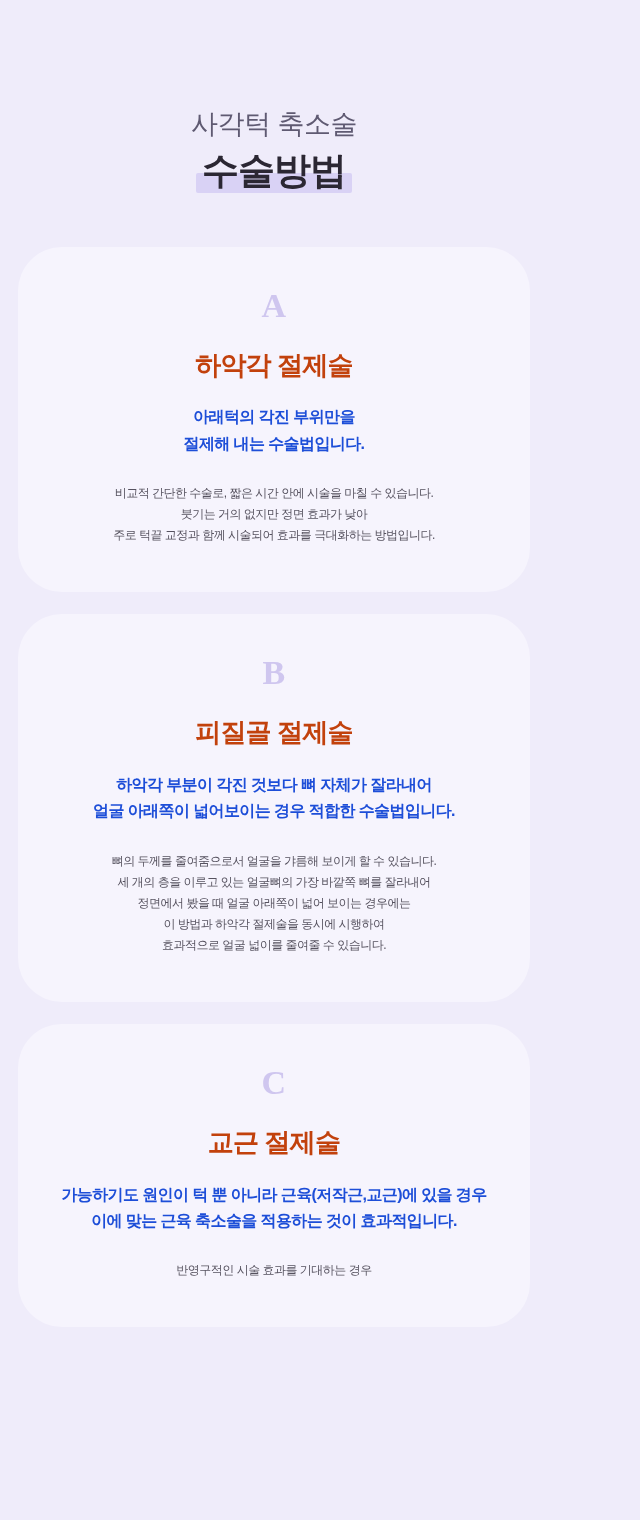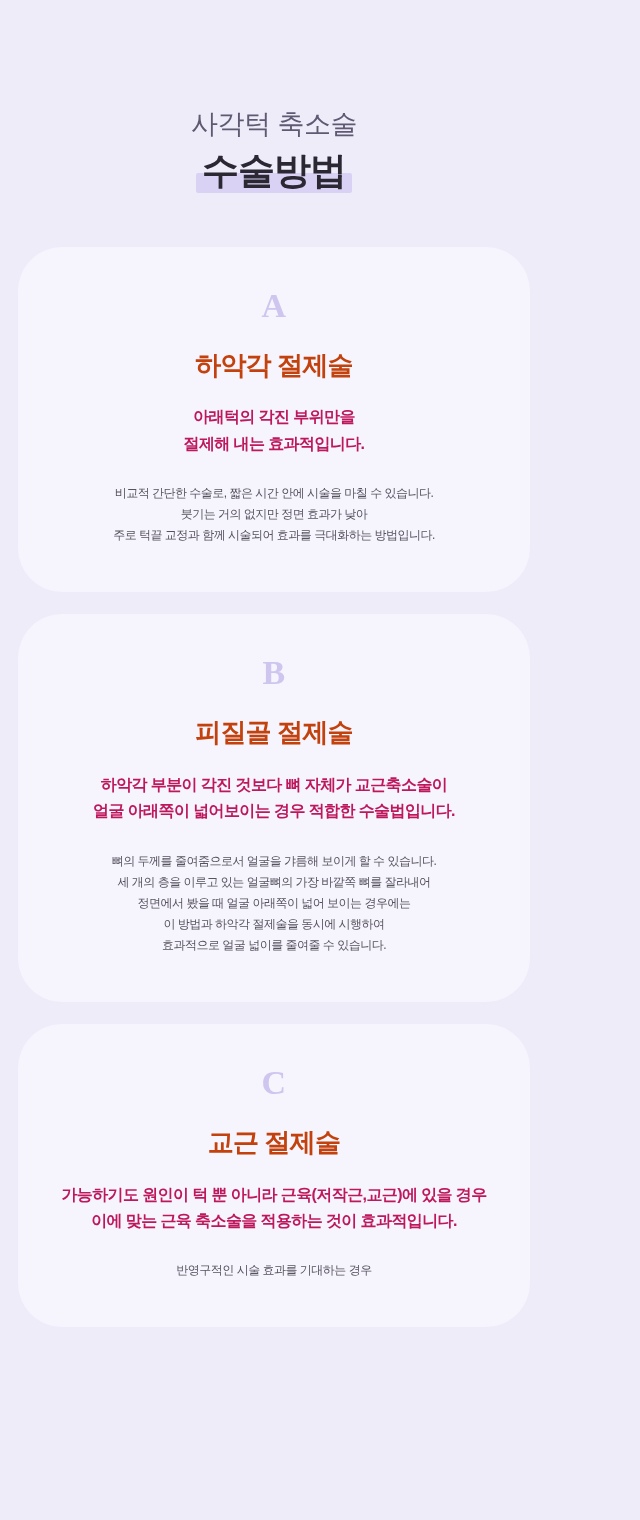--- a/index.html
+++ b/index.html
@@ -95,21 +95,21 @@
     font-size: 26px;
     font-weight: 700;
     color: #c2410c;
     letter-spacing: -0.8px;
     line-height: 1.3;
   }
   .card-lead {
     margin-top: 22px;
     font-size: 16px;
     font-weight: 700;
-    color: #be185d;
+    color: #1d4ed8;
     line-height: 1.65;
     letter-spacing: -0.6px;
   }
   .card-body {
     margin-top: 26px;
     font-size: 12px;
     color: #56525f;
     line-height: 1.75;
     letter-spacing: -0.5px;
     font-weight: 400;
@@ -134,34 +134,34 @@
     </div>
   </div>
 
   <div class="cards">
 
     <div class="card">
       <div class="card-letter">A</div>
       <div class="card-title">하악각 절제술</div>
       <div class="card-lead">
         <span class="ln">아래턱의 각진 부위만을</span>
-        <span class="ln">절제해 내는 효과적입니다.</span>
+        <span class="ln">절제해 내는 수술법입니다.</span>
       </div>
       <div class="card-body">
         <span class="ln">비교적 간단한 수술로, 짧은 시간 안에 시술을 마칠 수 있습니다.</span>
         <span class="ln">붓기는 거의 없지만 정면 효과가 낮아</span>
         <span class="ln">주로 턱끝 교정과 함께 시술되어 효과를 극대화하는 방법입니다.</span>
       </div>
     </div>
 
     <div class="card">
       <div class="card-letter">B</div>
       <div class="card-title">피질골 절제술</div>
       <div class="card-lead">
-        <span class="ln">하악각 부분이 각진 것보다 뼈 자체가 교근축소술이</span>
+        <span class="ln">하악각 부분이 각진 것보다 뼈 자체가 잘라내어</span>
         <span class="ln">얼굴 아래쪽이 넓어보이는 경우 적합한 수술법입니다.</span>
       </div>
       <div class="card-body">
         <span class="ln">뼈의 두께를 줄여줌으로서 얼굴을 갸름해 보이게 할 수 있습니다.</span>
         <span class="ln">세 개의 층을 이루고 있는 얼굴뼈의 가장 바깥쪽 뼈를 잘라내어</span>
         <span class="ln">정면에서 봤을 때 얼굴 아래쪽이 넓어 보이는 경우에는</span>
         <span class="ln">이 방법과 하악각 절제술을 동시에 시행하여</span>
         <span class="ln">효과적으로 얼굴 넓이를 줄여줄 수 있습니다.</span>
       </div>
     </div>

